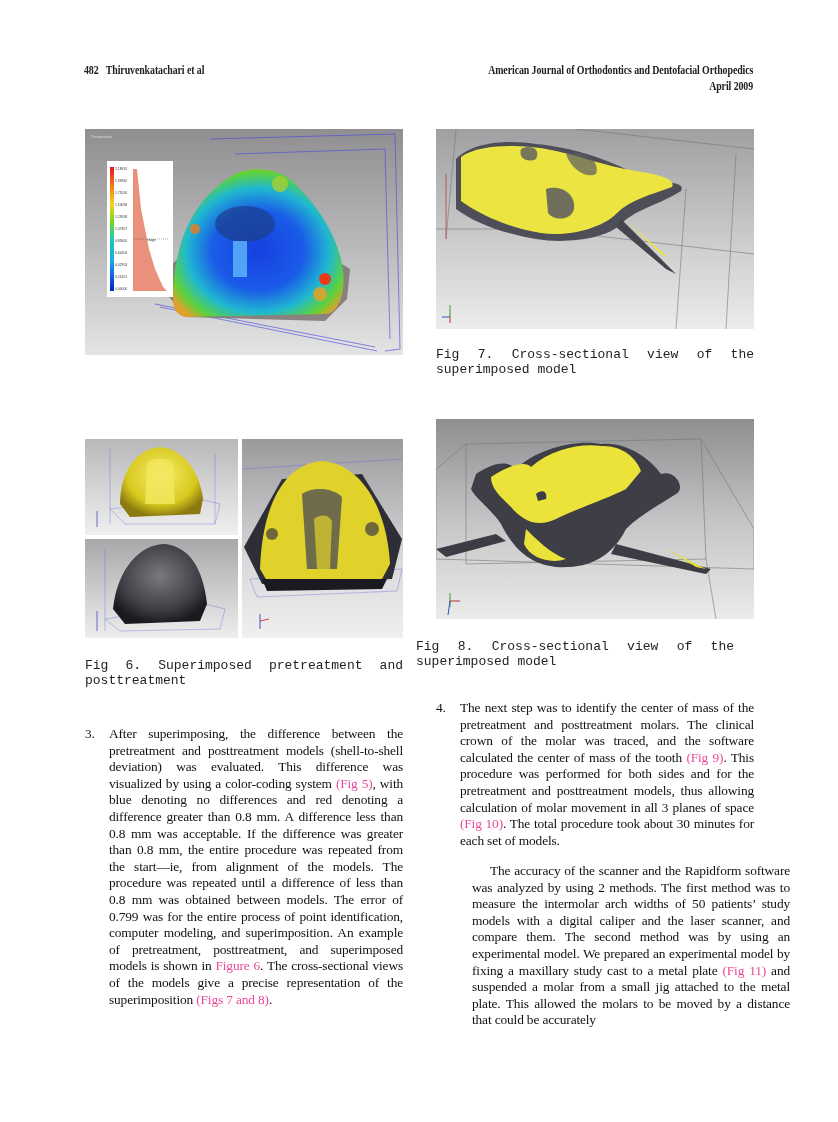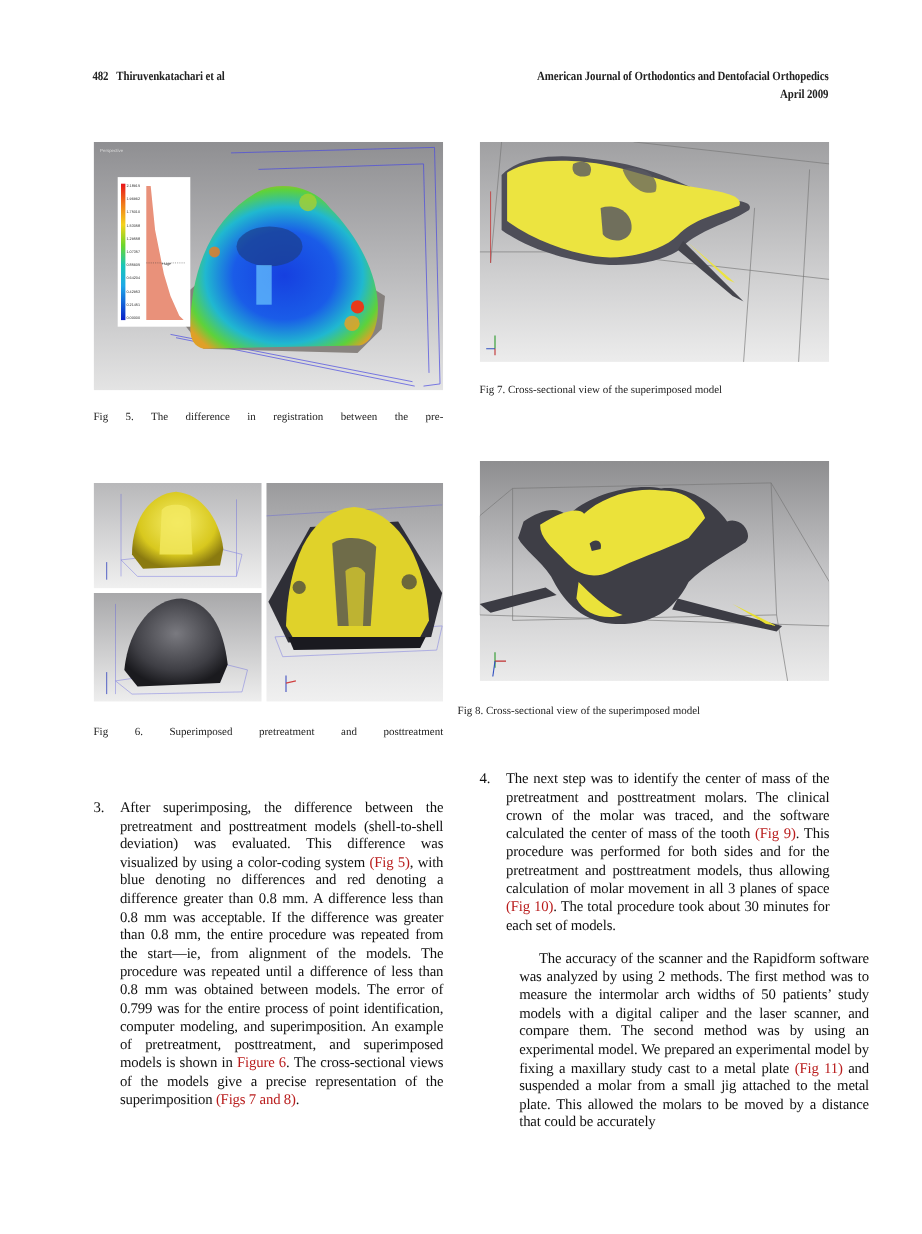--- a/index.html
+++ b/index.html
@@ -1,22 +1,22 @@
 <!DOCTYPE html>
 <html><head>
   <meta charset="utf-8">
   <style>
     html, body { margin: 0; padding: 0; background: #ffffff; }
     body { width: 838px; height: 1122px; position: relative; overflow: hidden; color: #1a1a1a; }
     .abs { position: absolute; }
     .hdr { font-family: "Liberation Serif", serif; font-size: 11.5px; font-weight: bold; color: #222; letter-spacing: -0.1px; transform: scaleX(0.86); transform-origin: left top; white-space: nowrap; }
     .hdr-right { text-align: right; transform-origin: right top; }
-    .caption { font-family: Liberation Serif, serif; font-size: 10px; line-height: 15px; color: #222; text-align: justify; }
+    .caption { font-family: Liberation Mono, monospace; font-size: 13px; line-height: 15px; color: #222; text-align: justify; }
     .body-text { font-family: "Liberation Serif", serif; font-size: 13.4px; line-height: 16.6px; color: #111; text-align: justify; letter-spacing: -0.15px; }
-    .ref { color: #b91c1c; }
+    .ref { color: #ec4899; }
     .item { position: absolute; }
     .item-num { position: absolute; left: 0; top: 0; }
     .item-body { position: absolute; top: 0; }
     .fig { position: absolute; overflow: hidden; }
     .fig svg { display: block; width: 100%; height: 100%; }
     .para-indent { text-indent: 18px; margin-left: 36px; }
   </style>
 </head>
 <body>
 
@@ -86,21 +86,20 @@
       <text x="30" y="149">0.21451</text>
       <text x="30" y="161">0.00000</text>
       <text x="58" y="112">Average</text>
     </g>
 
     <path d="M 48,40 L 52,40 L 54,60 L 56,80 L 60,100 L 64,120 L 70,140 L 78,158 L 82,162 L 48,162 Z" fill="#e9917a"></path>
     <line x1="48" y1="110" x2="84" y2="110" stroke="#333" stroke-width="0.4" stroke-dasharray="1,1"></line>
   </svg>
 </div>
 <div class="abs caption" style="left:85px; top:372px; width:318px;">
-  <div style="text-align:justify; text-align-last:justify;">Fig 5. The difference in registration between the pre-</div>
 </div>
 
 <div class="fig" style="left:436px; top:129px; width:318px; height:200px;">
   <svg viewBox="0 0 318 200" preserveAspectRatio="none">
     <defs>
       <linearGradient id="bg7" x1="0" y1="0" x2="0" y2="1">
         <stop offset="0" stop-color="#a0a0a2"></stop>
         <stop offset="0.6" stop-color="#cfcfd0"></stop>
         <stop offset="1" stop-color="#ececec"></stop>
       </linearGradient>

